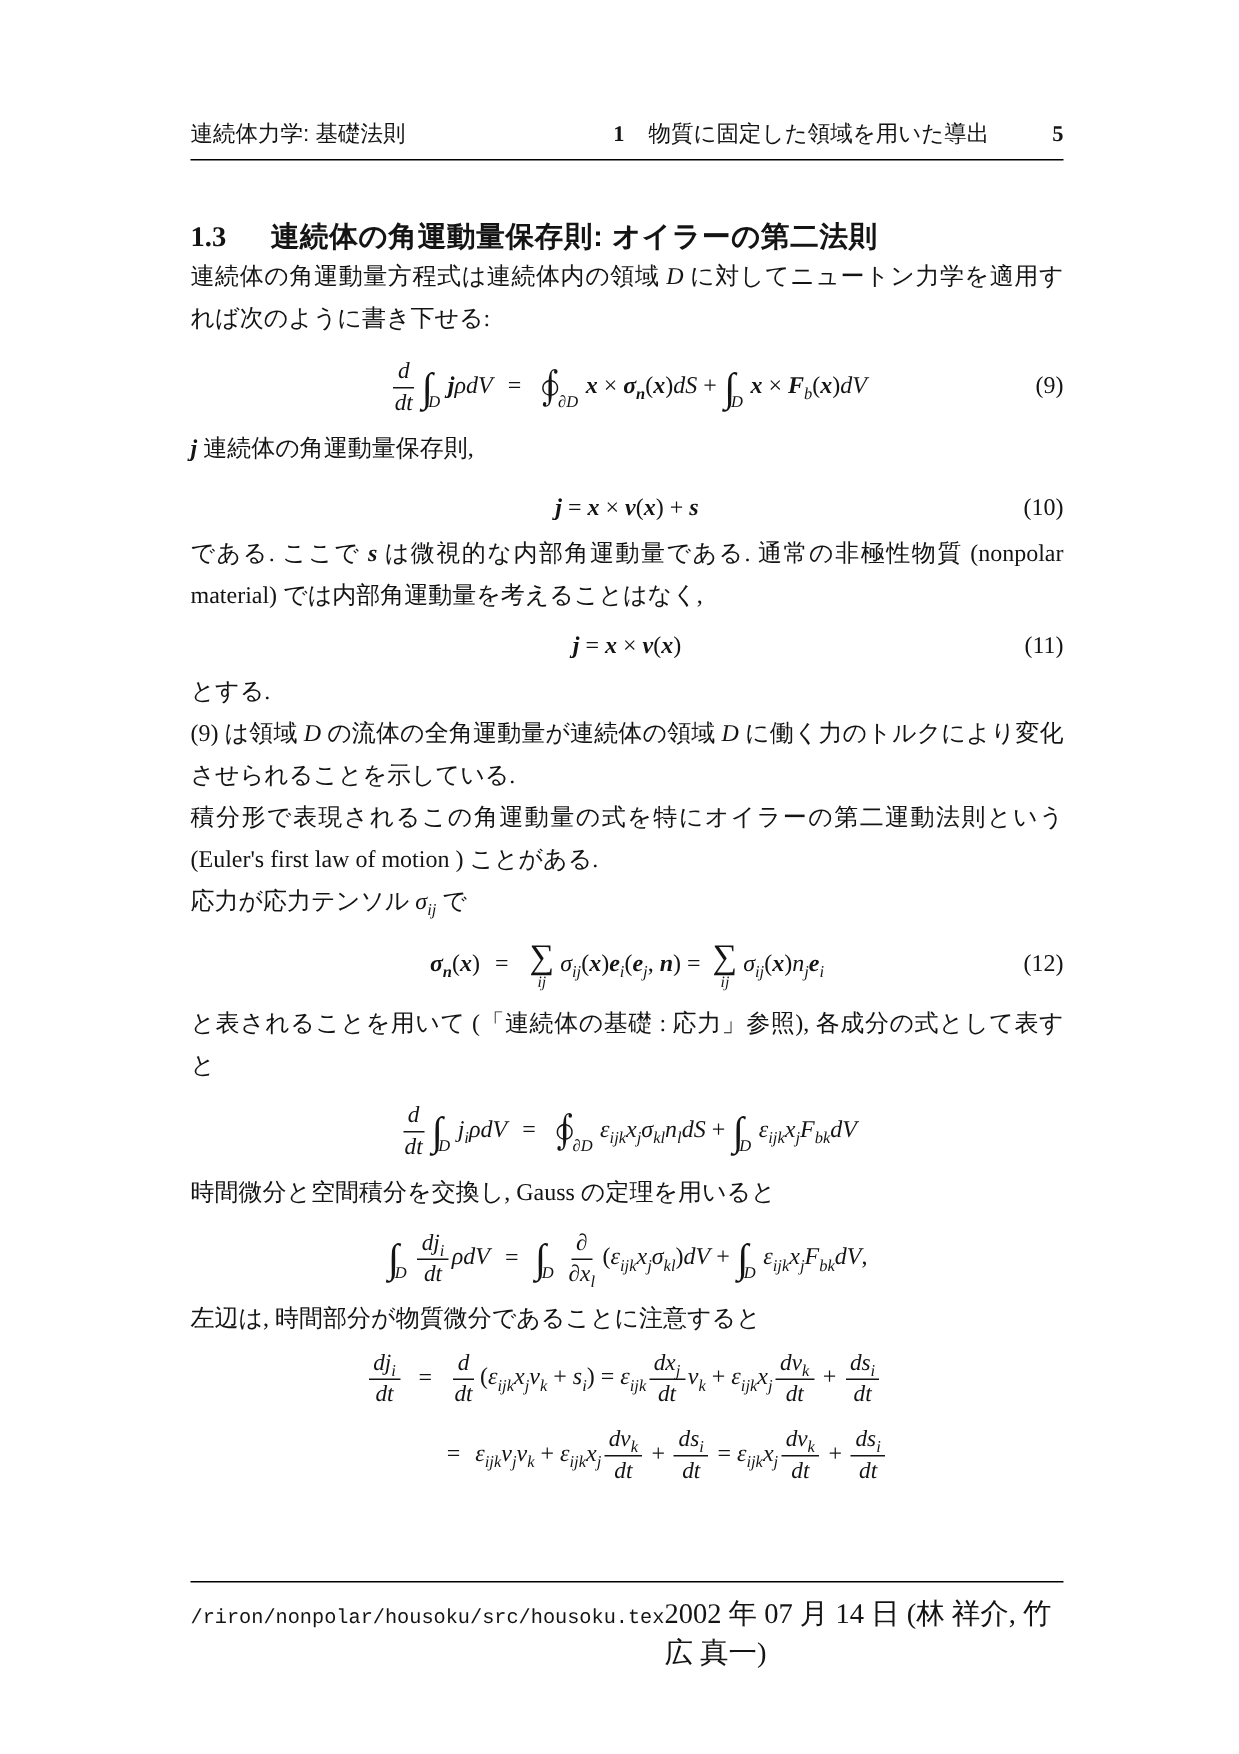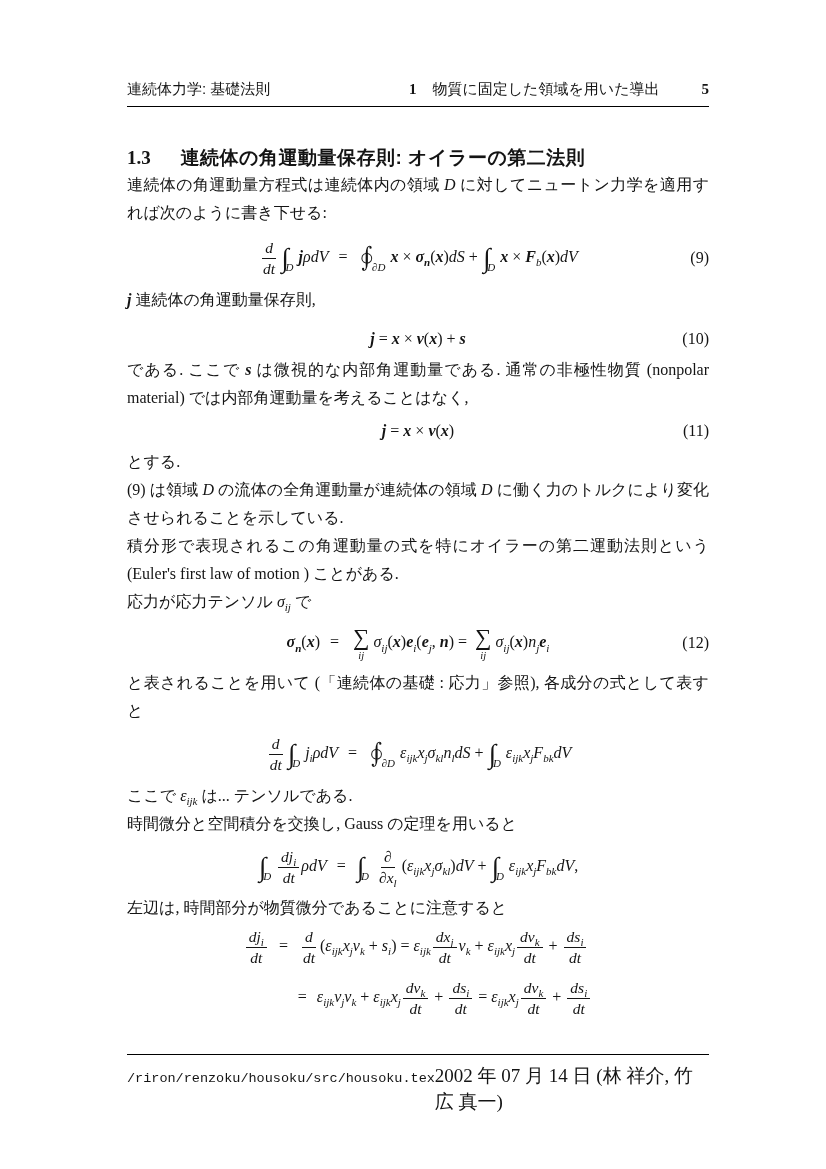--- a/index.html
+++ b/index.html
@@ -118,33 +118,32 @@
     <span class="eqbody"><span class="b">σ</span><sub class="msub b">n</sub><span class="r">(</span><span class="b">x</span><span class="r">)</span><span class="rel">=</span><span class="sum"><span class="sumop">∑</span><span class="sumlim"><span class="i">ij</span></span></span><span class="i">σ</span><sub class="msub i">ij</sub><span class="r">(</span><span class="b">x</span><span class="r">)</span><span class="b">e</span><sub class="msub i">i</sub><span class="r">(</span><span class="b">e</span><sub class="msub i">j</sub><span class="r">, </span><span class="b">n</span><span class="r">) = </span><span class="sum"><span class="sumop">∑</span><span class="sumlim"><span class="i">ij</span></span></span><span class="i">σ</span><sub class="msub i">ij</sub><span class="r">(</span><span class="b">x</span><span class="r">)</span><span class="i">n</span><sub class="msub i">j</sub><span class="b">e</span><sub class="msub i">i</sub></span>
     <span class="eqtag">(12)</span>
   </div>
 
   <p class="body-text mt2"><span class="r">と表されることを用いて (「連続体の基礎 : 応力」参照), 各成分の式として表すと</span></p>
 
   <div class="eq eqpad mt2">
     <span class="eqbody"><span class="frac"><span class="fnum"><span class="i">d</span></span><span class="fden"><span class="i">dt</span></span></span><span class="big"><span class="bigop">∫</span><span class="biglim"><span class="i">D</span></span></span><span class="i">j</span><sub class="msub i">i</sub><span class="i">ρdV</span><span class="rel">=</span><span class="big"><span class="bigop">∮</span><span class="biglim"><span class="i">∂D</span></span></span><span class="i">ε</span><sub class="msub i">ijk</sub><span class="i">x</span><sub class="msub i">j</sub><span class="i">σ</span><sub class="msub i">kl</sub><span class="i">n</span><sub class="msub i">l</sub><span class="i">dS</span><span class="r"> + </span><span class="big"><span class="bigop">∫</span><span class="biglim"><span class="i">D</span></span></span><span class="i">ε</span><sub class="msub i">ijk</sub><span class="i">x</span><sub class="msub i">j</sub><span class="i">F</span><sub class="msub i">bk</sub><span class="i">dV</span></span>
   </div>
 
-  <p class="body-text mt2"><span class="r">ここで </span><span class="i">ε</span><sub class="msub i">ijk</sub><span class="r"> は... テンソルである.</span></p>
 
   <p class="body-text mt16"><span class="r">時間微分と空間積分を交換し, Gauss の定理を用いると</span></p>
 
   <div class="eq eqpad mt2">
     <span class="eqbody"><span class="big"><span class="bigop">∫</span><span class="biglim"><span class="i">D</span></span></span><span class="frac"><span class="fnum"><span class="i">dj</span><sub class="msub i">i</sub></span><span class="fden"><span class="i">dt</span></span></span><span class="i">ρdV</span><span class="rel">=</span><span class="big"><span class="bigop">∫</span><span class="biglim"><span class="i">D</span></span></span><span class="frac"><span class="fnum"><span class="i">∂</span></span><span class="fden"><span class="i">∂x</span><sub class="msub i">l</sub></span></span><span class="r">(</span><span class="i">ε</span><sub class="msub i">ijk</sub><span class="i">x</span><sub class="msub i">j</sub><span class="i">σ</span><sub class="msub i">kl</sub><span class="r">)</span><span class="i">dV</span><span class="r"> + </span><span class="big"><span class="bigop">∫</span><span class="biglim"><span class="i">D</span></span></span><span class="i">ε</span><sub class="msub i">ijk</sub><span class="i">x</span><sub class="msub i">j</sub><span class="i">F</span><sub class="msub i">bk</sub><span class="i">dV</span><span class="r">,</span></span>
   </div>
 
   <p class="body-text mt2"><span class="r">左辺は, 時間部分が物質微分であることに注意すると</span></p>
 
   <div class="eq-multi mt6">
     <span class="eqline"><span class="frac"><span class="fnum"><span class="i">dj</span><sub class="msub i">i</sub></span><span class="fden"><span class="i">dt</span></span></span><span class="rel">=</span><span class="frac"><span class="fnum"><span class="i">d</span></span><span class="fden"><span class="i">dt</span></span></span><span class="r">(</span><span class="i">ε</span><sub class="msub i">ijk</sub><span class="i">x</span><sub class="msub i">j</sub><span class="i">v</span><sub class="msub i">k</sub><span class="r"> + </span><span class="i">s</span><sub class="msub i">i</sub><span class="r">) = </span><span class="i">ε</span><sub class="msub i">ijk</sub><span class="frac"><span class="fnum"><span class="i">dx</span><sub class="msub i">j</sub></span><span class="fden"><span class="i">dt</span></span></span><span class="i">v</span><sub class="msub i">k</sub><span class="r"> + </span><span class="i">ε</span><sub class="msub i">ijk</sub><span class="i">x</span><sub class="msub i">j</sub><span class="frac"><span class="fnum"><span class="i">dv</span><sub class="msub i">k</sub></span><span class="fden"><span class="i">dt</span></span></span><span class="r"> + </span><span class="frac"><span class="fnum"><span class="i">ds</span><sub class="msub i">i</sub></span><span class="fden"><span class="i">dt</span></span></span></span>
     <span class="eqline eqline2"><span class="rel">=</span><span class="i">ε</span><sub class="msub i">ijk</sub><span class="i">v</span><sub class="msub i">j</sub><span class="i">v</span><sub class="msub i">k</sub><span class="r"> + </span><span class="i">ε</span><sub class="msub i">ijk</sub><span class="i">x</span><sub class="msub i">j</sub><span class="frac"><span class="fnum"><span class="i">dv</span><sub class="msub i">k</sub></span><span class="fden"><span class="i">dt</span></span></span><span class="r"> + </span><span class="frac"><span class="fnum"><span class="i">ds</span><sub class="msub i">i</sub></span><span class="fden"><span class="i">dt</span></span></span><span class="r"> = </span><span class="i">ε</span><sub class="msub i">ijk</sub><span class="i">x</span><sub class="msub i">j</sub><span class="frac"><span class="fnum"><span class="i">dv</span><sub class="msub i">k</sub></span><span class="fden"><span class="i">dt</span></span></span><span class="r"> + </span><span class="frac"><span class="fnum"><span class="i">ds</span><sub class="msub i">i</sub></span><span class="fden"><span class="i">dt</span></span></span></span>
   </div>
 
   <div class="footer">
-    <span class="footer-path">/riron/renzoku/housoku/src/housoku.tex</span>
+    <span class="footer-path">/riron/nonpolar/housoku/src/housoku.tex</span>
     <span class="footer-date">2002 年 07 月 14 日 (林 祥介, 竹広 真一)</span>
   </div>
 
 </div>
 
 </body></html>

